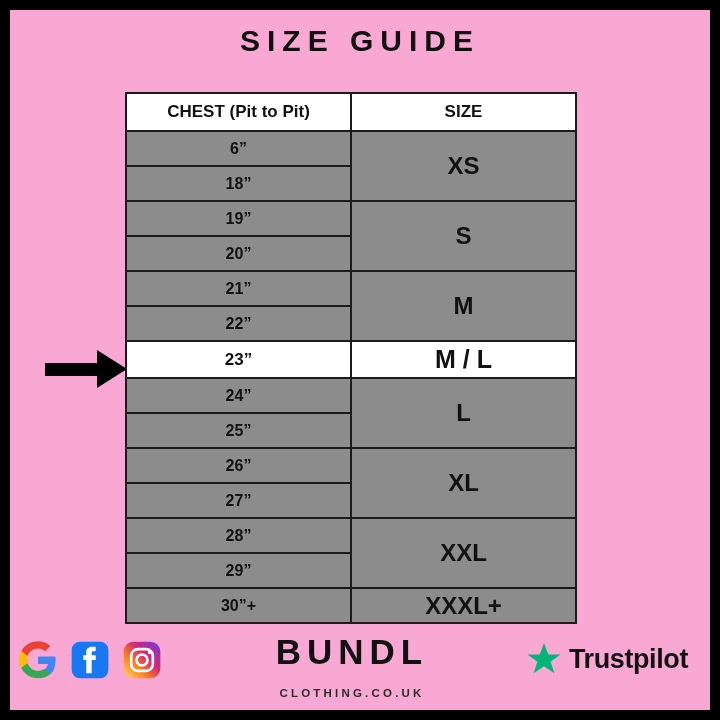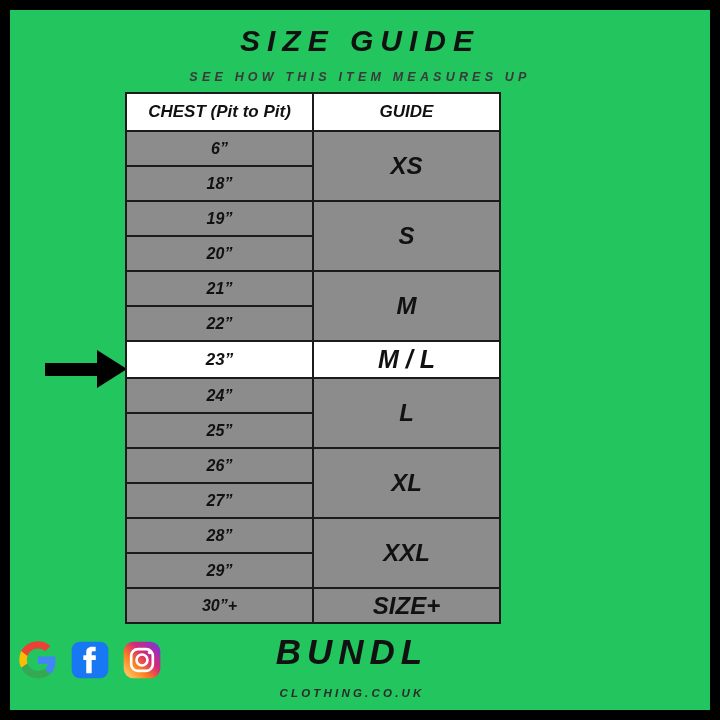--- a/index.html
+++ b/index.html
@@ -10,24 +10,23 @@
     font-family: "Liberation Sans", sans-serif;
   }
   .frame {
     width: 720px; height: 720px;
     background: #000;
     padding: 10px;
     position: relative;
   }
   .card {
     width: 700px; height: 700px;
-    background: #22c55e;
+    background: #f9a8d4;
     position: relative;
     overflow: hidden;
-    font-style: italic;
   }
 
   .title {
     text-align: center;
     font-size: 30px;
     font-weight: bold;
     letter-spacing: 7px;
     color: #111;
     margin-top: 14px;
     font-family: "Liberation Sans", sans-serif;
@@ -42,21 +41,21 @@
   }
 
   .table-wrap {
     position: absolute;
     left: 115px;
     top: 82px;
     width: 470px;
   }
   table.size-table {
     border-collapse: collapse;
-    width: 376px;
+    width: 452px;
     table-layout: fixed;
   }
   table.size-table td, table.size-table th {
     border: 2px solid #1b1b1b;
     text-align: center;
     color: #111;
     padding: 0;
   }
   .head-cell {
     background: #ffffff;
@@ -161,33 +160,32 @@
     letter-spacing: -0.4px;
   }
 </style>
 </head>
 <body>
 
 <div class="frame">
   <div class="card">
 
     <div class="title">SIZE GUIDE</div>
-    <div class="subtitle">SEE HOW THIS ITEM MEASURES UP</div>
 
     <div class="arrow">
       <div class="shaft"></div>
       <div class="headtri"></div>
     </div>
 
     <div class="table-wrap">
       <table class="size-table">
         <thead>
           <tr>
             <th class="head-cell">CHEST (Pit to Pit)</th>
-            <th class="head-cell">GUIDE</th>
+            <th class="head-cell">SIZE</th>
           </tr>
         </thead>
         <tbody>
           <tr>
             <td class="chest-cell">6”</td>
             <td class="size-cell" rowspan="2">XS</td>
           </tr>
           <tr>
             <td class="chest-cell">18”</td>
           </tr>
@@ -225,21 +223,21 @@
           </tr>
           <tr>
             <td class="chest-cell">28”</td>
             <td class="size-cell" rowspan="2">XXL</td>
           </tr>
           <tr>
             <td class="chest-cell">29”</td>
           </tr>
           <tr>
             <td class="chest-cell">30”+</td>
-            <td class="size-cell">SIZE+</td>
+            <td class="size-cell">XXXL+</td>
           </tr>
         </tbody>
       </table>
     </div>
 
     <div class="footer">
 
       <div class="socials">
         <span>
           <svg class="soc" viewBox="0 0 48 48" aria-hidden="true">
@@ -272,17 +270,23 @@
             <circle cx="33.2" cy="15" r="2.2" fill="#fff"></circle>
           </svg>
         </span>
       </div>
 
       <div class="brand">
         <div class="brand-name">BUNDL</div>
         <div class="brand-sub">CLOTHING.CO.UK</div>
       </div>
 
+      <div class="trustpilot">
+        <svg class="tp-star" viewBox="0 0 32 32" aria-hidden="true">
+          <polygon fill="#00b67a" points="16,1 20,11.8 31.5,11.8 22.2,18.6 25.8,29.5 16,22.8 6.2,29.5 9.8,18.6 0.5,11.8 12,11.8"></polygon>
+        </svg>
+        <span class="tp-text">Trustpilot</span>
+      </div>
 
     </div>
 
   </div>
 </div>
 
 </body></html>

